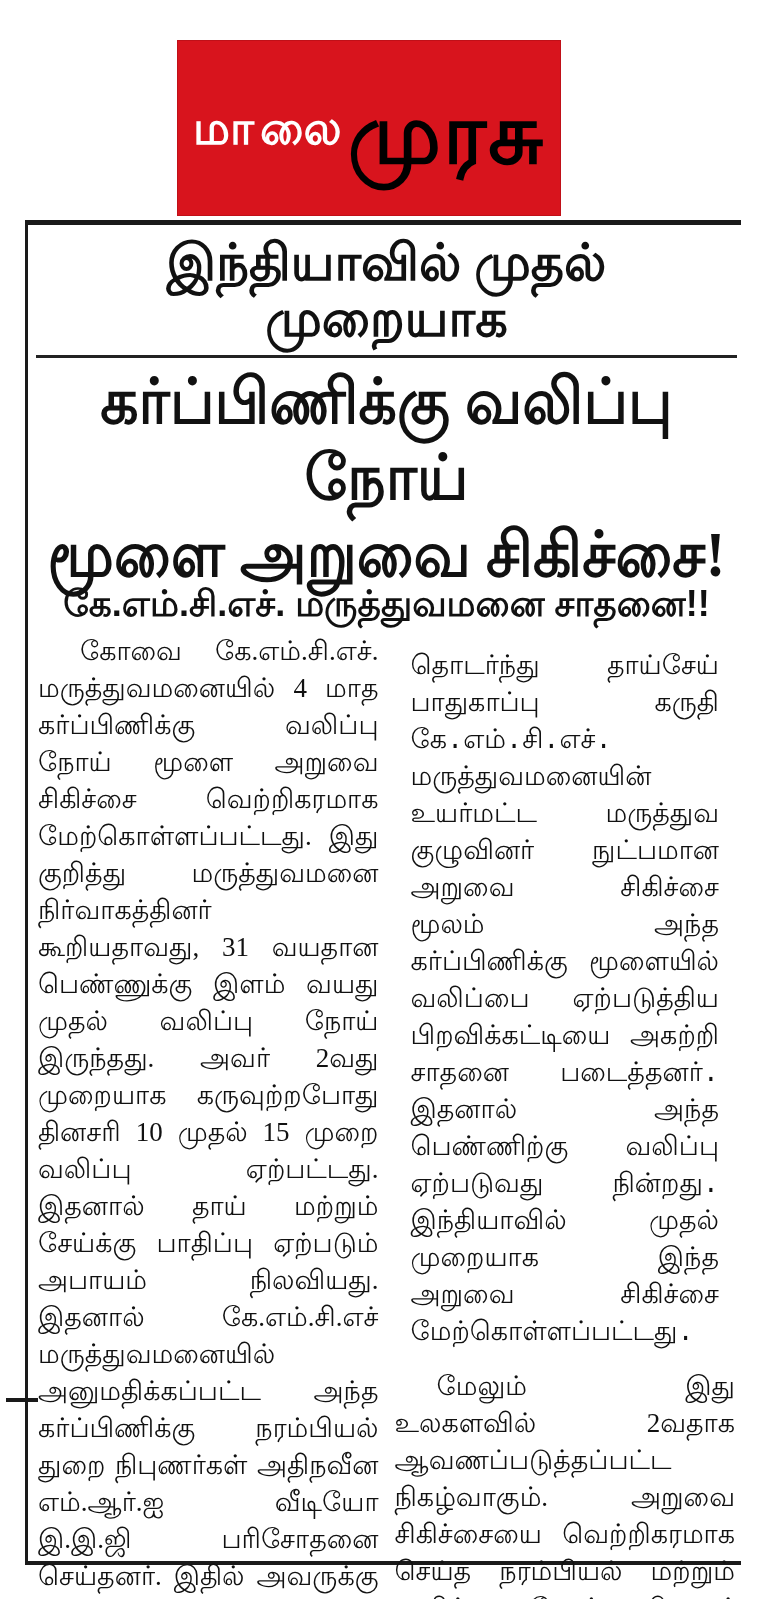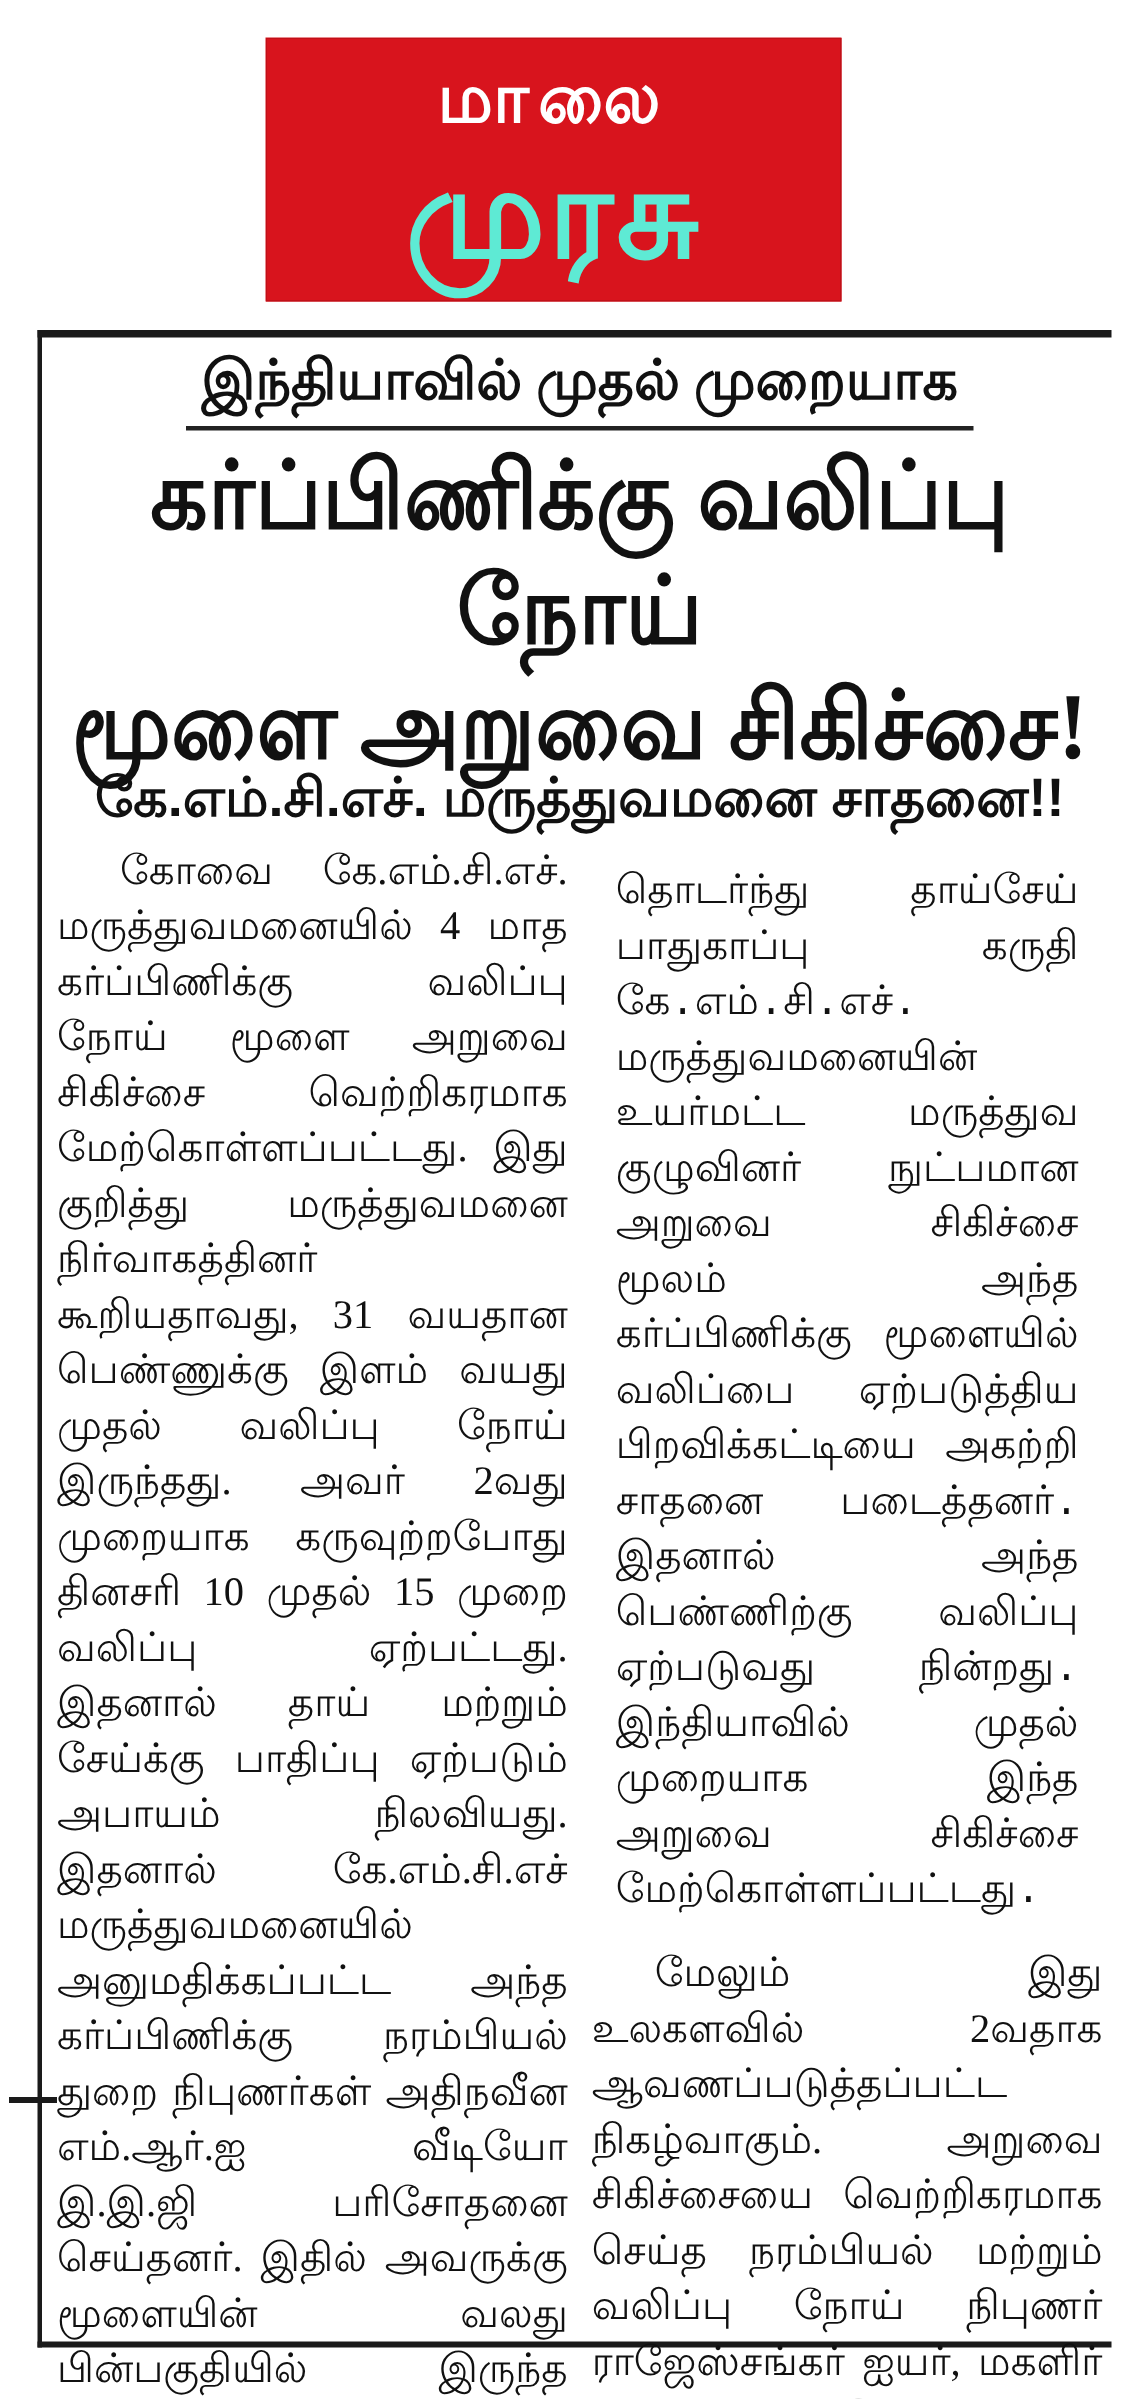--- a/index.html
+++ b/index.html
@@ -14,40 +14,40 @@
     height: 1599px;
     background: #ffffff;
     overflow: hidden;
     color: #111;
   }
 
   
   .masthead {
     position: absolute;
     left: 177px;
-    top: 25px;
+    top: 40px;
     width: 384px;
     height: 176px;
     background: #d8141d;
     display: flex;
-    flex-direction: column;
+    flex-direction: row;
     align-items: center;
     justify-content: center;
     box-shadow: 0 0 0 1px #c01018 inset;
   }
   .masthead .line1 {
     color: #fff;
     font-family: "Liberation Sans", "DejaVu Sans", sans-serif;
     font-weight: bold;
     font-size: 46px;
     letter-spacing: 6px;
     line-height: 1.0;
   }
   .masthead .line2 {
-    color: #5eead4;
+    color: #000000;
     font-family: "Liberation Sans", "DejaVu Sans", sans-serif;
     font-weight: bold;
     font-size: 84px;
     letter-spacing: 2px;
     line-height: 1.0;
     margin-top: 12px;
   }
 
   
   .article-box {
@@ -64,21 +64,21 @@
   }
 
   .kicker-row {
     text-align: center;
     margin-top: 4px;
   }
   .kicker {
     display: inline-block;
     font-family: "Liberation Serif", "DejaVu Serif", serif;
     font-weight: bold;
-    font-size: 37px;
+    font-size: 51px;
     line-height: 1.1;
     border-bottom: 3px solid #222;
     padding: 0 10px 8px 10px;
   }
 
   .headline {
     text-align: center;
     font-family: "Liberation Serif", "DejaVu Serif", serif;
     font-weight: bold;
     font-size: 60px;

